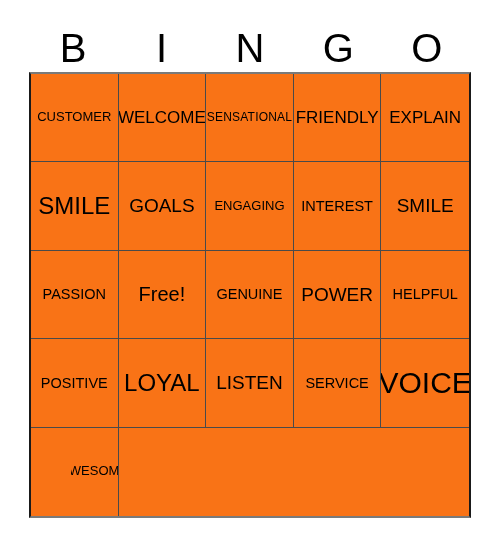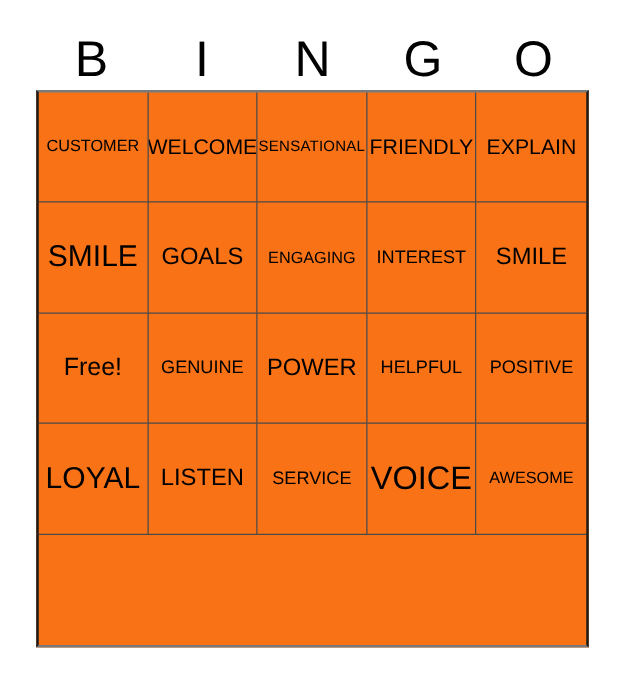--- a/index.html
+++ b/index.html
@@ -68,21 +68,21 @@
   .cell:nth-child(5n) { border-right: none; }
   .cell:nth-child(n+21) { border-bottom: none; margin-left: 40px; }
 
   
   .sz-xs   { font-size: 12px; letter-spacing: 0.2px; }
   .sz-s    { font-size: 13px; }
   .sz-m    { font-size: 14.5px; }
   .sz-l    { font-size: 17px; }
   .sz-xl   { font-size: 19px; }
   .sz-xxl  { font-size: 24px; }
-  .sz-huge { font-size: 26px; }
+  .sz-huge { font-size: 30px; }
   .sz-free { font-size: 20px; }
 </style>
 </head>
 <body>
 
 <div id="bingo-card">
 
   <div id="bingo-header">
     <div class="header-letter">B</div>
     <div class="header-letter">I</div>
@@ -95,20 +95,21 @@
       <div class="cell sz-s">CUSTOMER</div>
       <div class="cell sz-l">WELCOME</div>
       <div class="cell sz-xs">SENSATIONAL</div>
       <div class="cell sz-l">FRIENDLY</div>
       <div class="cell sz-l">EXPLAIN</div>
       <div class="cell sz-xxl">SMILE</div>
       <div class="cell sz-xl">GOALS</div>
       <div class="cell sz-s">ENGAGING</div>
       <div class="cell sz-m">INTEREST</div>
       <div class="cell sz-xl">SMILE</div>
+      <div class="cell sz-m">PASSION</div>
       <div class="cell sz-free">Free!</div>
       <div class="cell sz-m">GENUINE</div>
       <div class="cell sz-xl">POWER</div>
       <div class="cell sz-m">HELPFUL</div>
       <div class="cell sz-m">POSITIVE</div>
       <div class="cell sz-xxl">LOYAL</div>
       <div class="cell sz-xl">LISTEN</div>
       <div class="cell sz-m">SERVICE</div>
       <div class="cell sz-huge">VOICE</div>
       <div class="cell sz-s">AWESOME</div>

